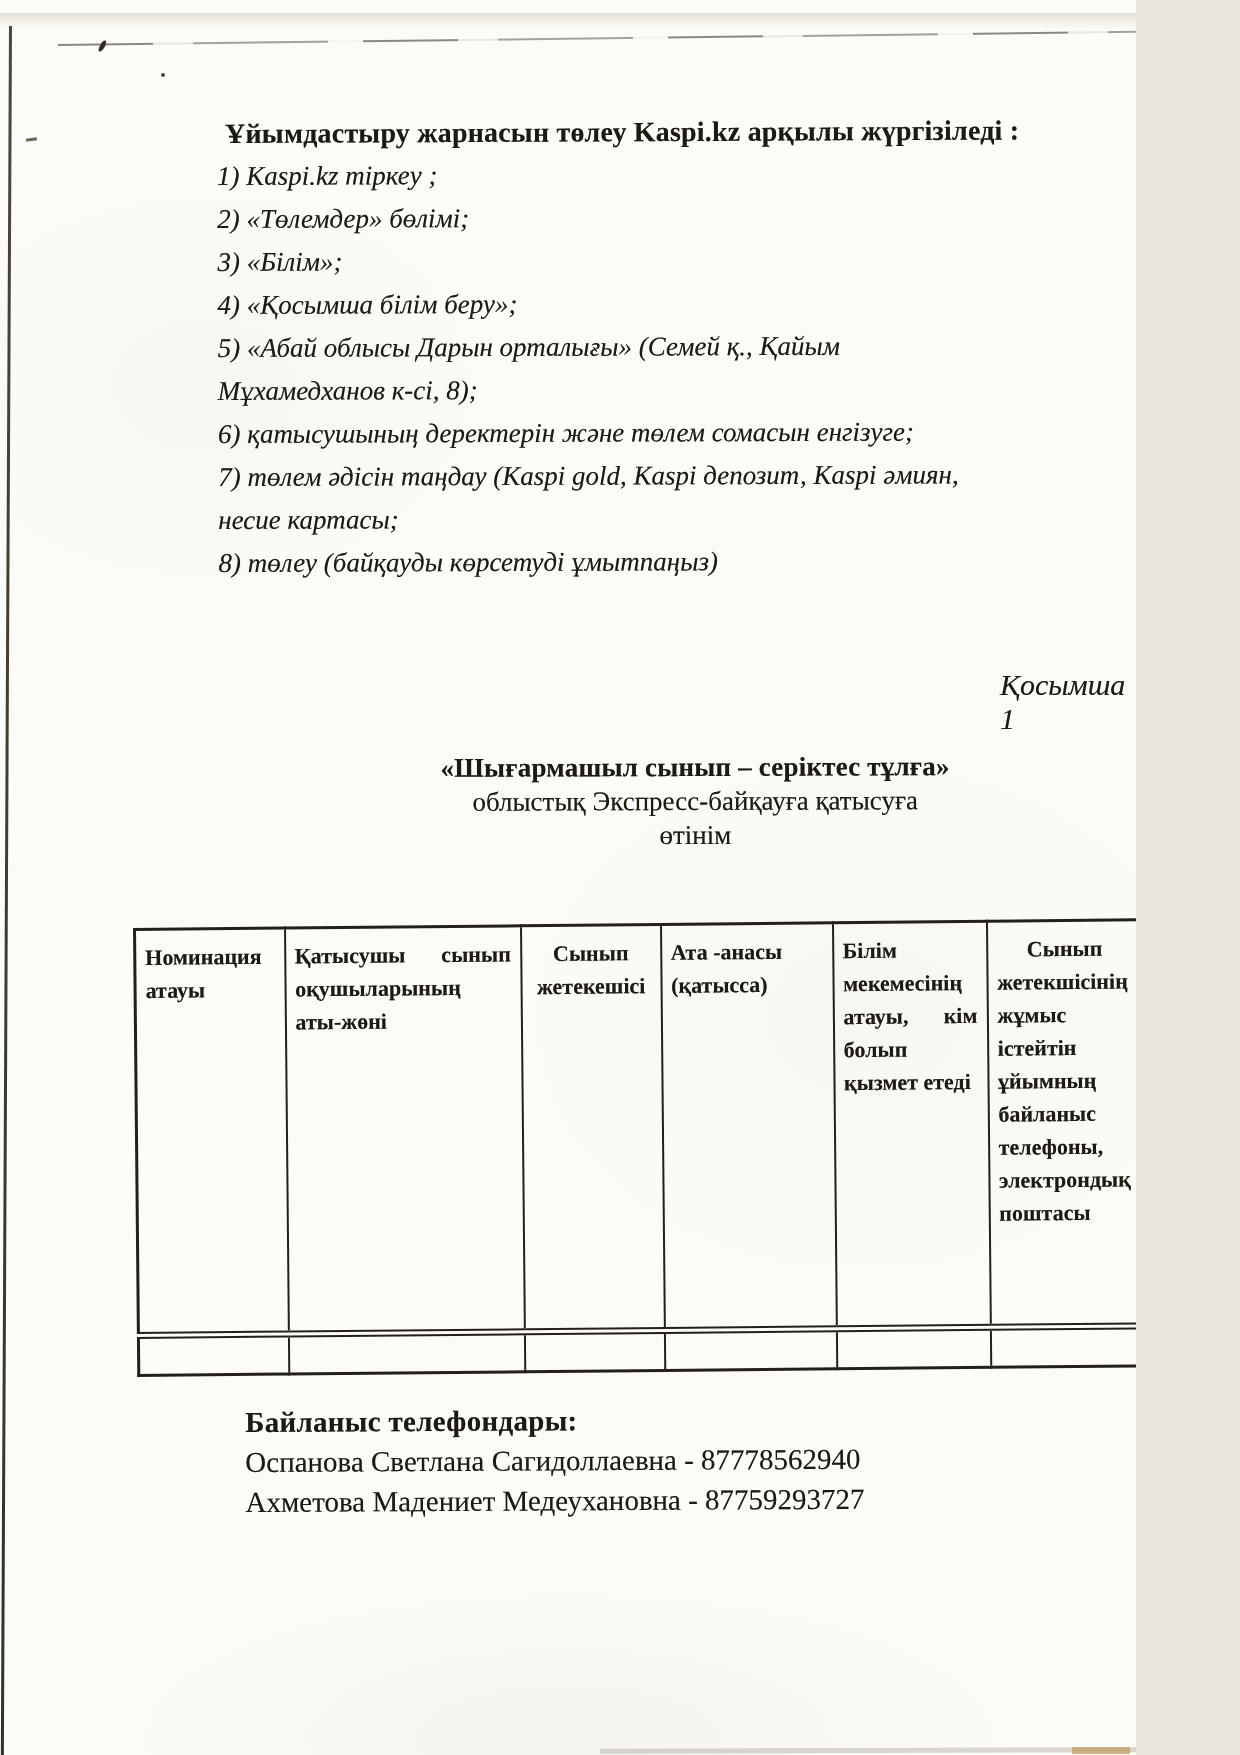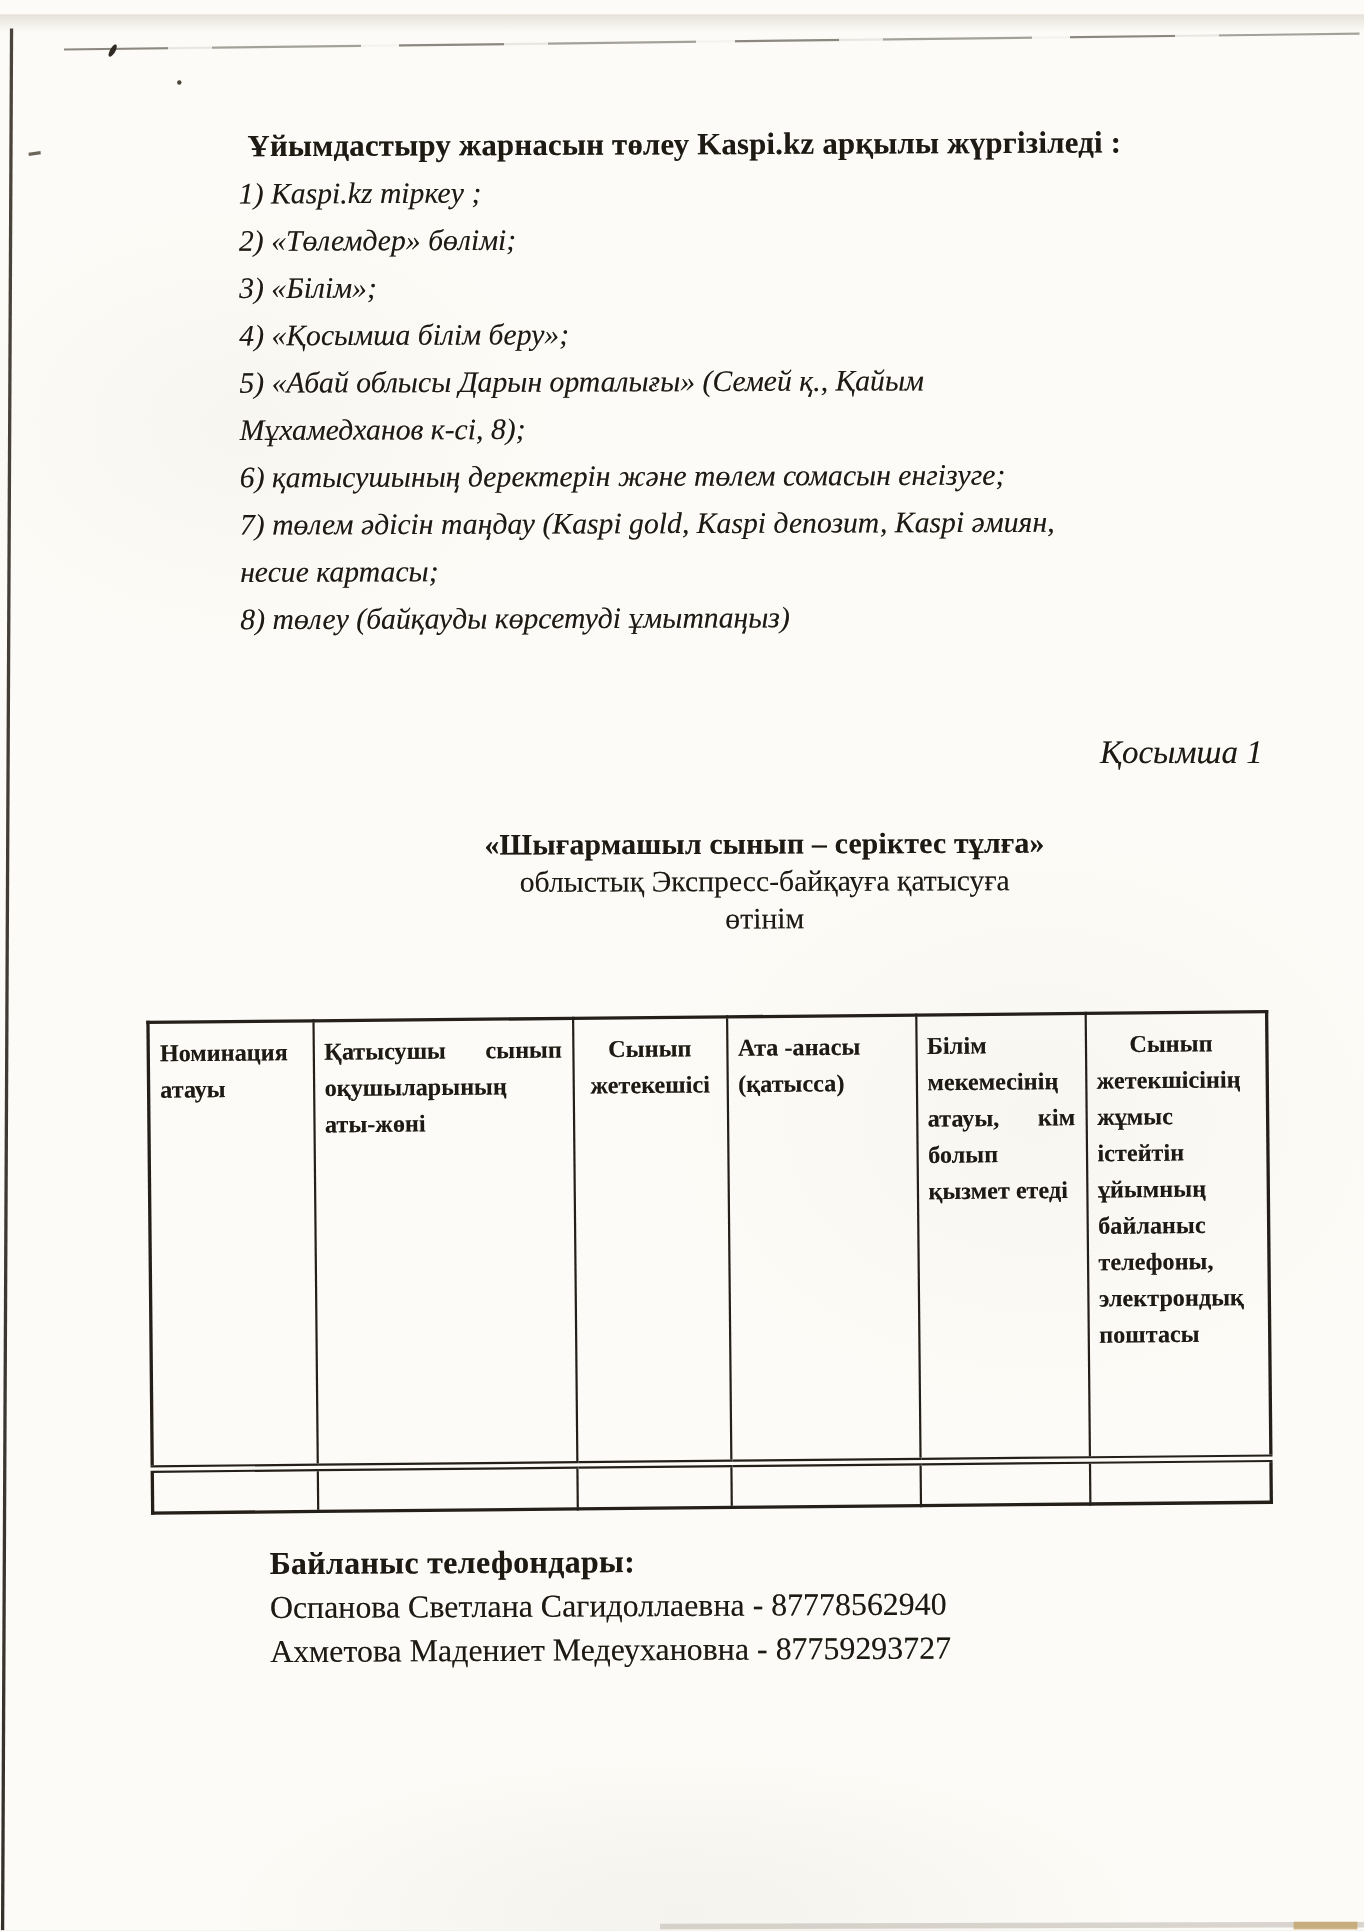--- a/index.html
+++ b/index.html
@@ -8,21 +8,21 @@
     --edge:#b8945c;
     --line:#241f19;
   }
   *{margin:0;padding:0;box-sizing:border-box;}
   html,body{width:1240px;height:1755px;overflow:hidden;}
   body{
     font-family:"Liberation Serif","DejaVu Serif",serif;
     background:#e8e5de;
   }
   .page{
-    position:relative;width:1240px;height:1755px;overflow:hidden;
+    position:relative;width:1136px;height:1755px;overflow:hidden;
     color:var(--ink);
     background:
       radial-gradient(420px 300px at 18% 22%, rgba(219,209,188,.12), transparent 70%),
       radial-gradient(520px 400px at 76% 58%, rgba(214,204,184,.10), transparent 70%),
       radial-gradient(600px 200px at 50% 99%, rgba(200,192,176,.14), transparent 75%),
       var(--paper);
     text-shadow:0 0 .6px rgba(42,36,28,.5);
   }
   
   .top-strip{

